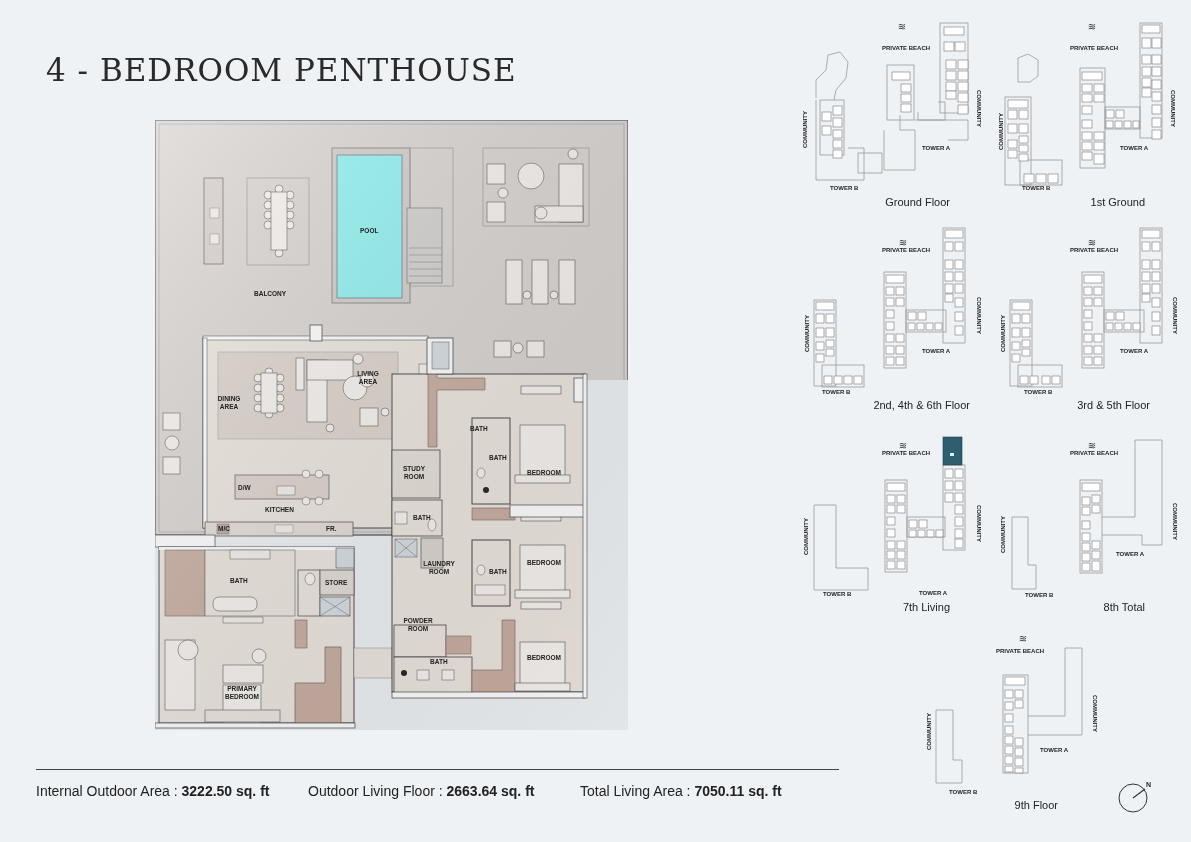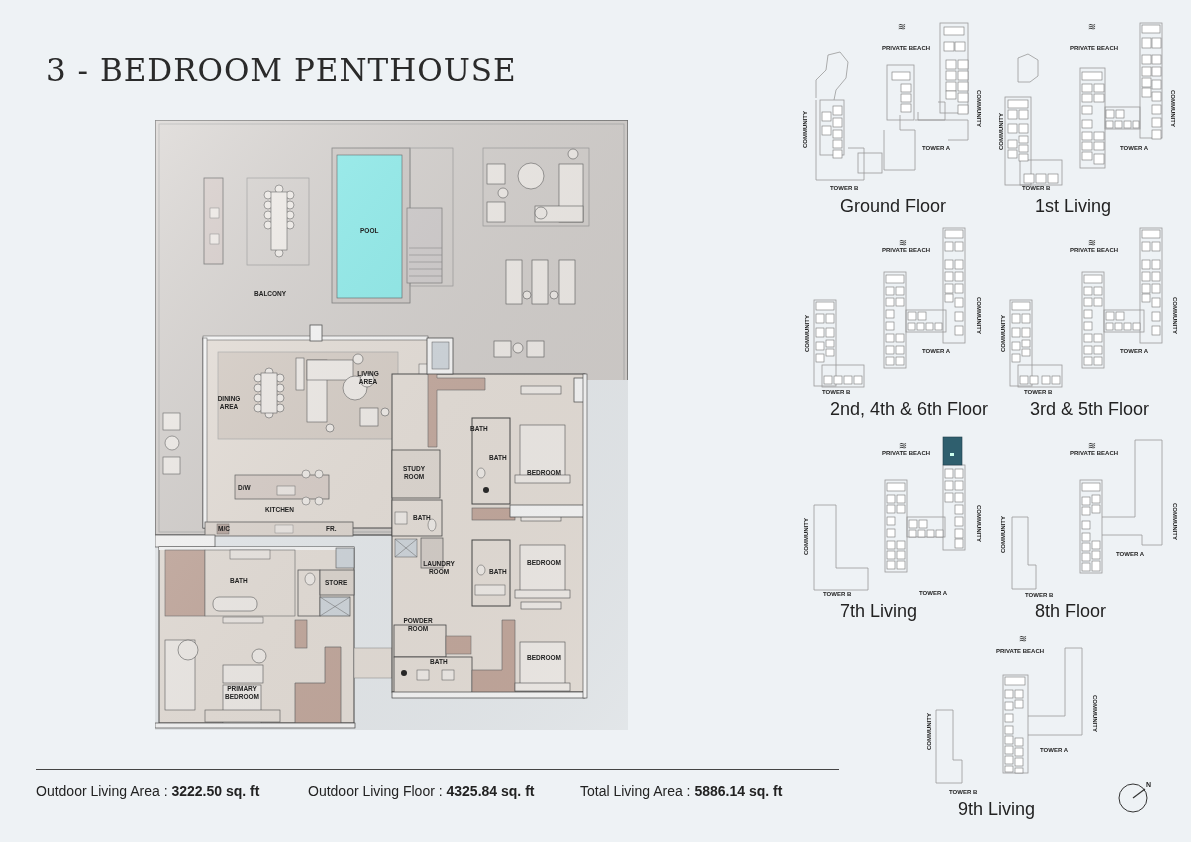--- a/index.html
+++ b/index.html
@@ -4,27 +4,27 @@
 <style>
   html,body{margin:0;padding:0;}
   body{width:1191px;height:842px;background:#eef2f5;position:relative;overflow:hidden;font-family:"Liberation Sans",sans-serif;color:#222;}
   .abs{position:absolute;}
   .title{left:46px;top:52px;font-family:"DejaVu Serif",serif;font-size:31px;letter-spacing:1px;color:#2a2a2a;white-space:nowrap;}
   .plan{left:155px;top:120px;width:473px;height:610px;}
   .lbl{position:absolute;font-size:6.5px;font-weight:bold;color:#222;text-align:center;line-height:8px;white-space:nowrap;}
   .footer-line{left:36px;top:769px;width:803px;height:1px;background:#444;}
   .footer{top:783px;font-size:14px;color:#222;white-space:nowrap;}
   .footer b{font-weight:bold;text-align:center;}
-  .kp-label{font-size:18px;color:#222;white-space:nowrap;text-align:left;}
+  .kp-label{font-size:11px;color:#222;white-space:nowrap;text-align:right;}
   .kp{position:absolute;}
 </style>
 </head>
 <body>
 
-<div class="abs title">3 - BEDROOM PENTHOUSE</div>
+<div class="abs title">4 - BEDROOM PENTHOUSE</div>
 
 <div class="abs plan">
   <svg width="473" height="610" viewBox="0 0 473 610" xmlns="http://www.w3.org/2000/svg">
     <defs>
       <linearGradient id="shadeG" x1="0" y1="0" x2="1" y2="1">
         <stop offset="0" stop-color="#ffffff" stop-opacity="0.25"></stop>
         <stop offset="1" stop-color="#000000" stop-opacity="0.05"></stop>
       </linearGradient>
     </defs>
 
@@ -245,30 +245,30 @@
   <div class="lbl" style="left:334px;top:448px;">BATH</div>
   <div class="lbl" style="left:372px;top:439px;">BEDROOM</div>
   <div class="lbl" style="left:372px;top:534px;">BEDROOM</div>
   <div class="lbl" style="left:75px;top:457px;">BATH</div>
   <div class="lbl" style="left:170px;top:459px;">STORE</div>
   <div class="lbl" style="left:66px;top:565px;width:42px;white-space:normal;">PRIMARY BEDROOM</div>
 </div>
 
 <div class="abs footer-line"></div>
 <div class="abs footer" style="left:36px;">
-  <span>Outdoor Living Area :</span>
+  <span>Internal Outdoor Area :</span>
   <b>3222.50 sq. ft</b>
 </div>
 <div class="abs footer" style="left:308px;">
   <span>Outdoor Living Floor :</span>
-  <b>4325.84 sq. ft</b>
+  <b>2663.64 sq. ft</b>
 </div>
 <div class="abs footer" style="left:580px;">
   <span>Total Living Area :</span>
-  <b>5886.14 sq. ft</b>
+  <b>7050.11 sq. ft</b>
 </div>
 
 <div class="kp" style="left:800px;top:20px;width:190px;height:200px;">
   <svg width="190" height="175" viewBox="0 0 190 175">
     <g fill="none" stroke="#999" stroke-width="0.8">
       <path d="M16 78 L16 60 L26 50 L28 35 L40 32 L48 42 L46 58 L36 70 L34 80"></path>
       <rect x="20" y="80" width="24" height="55"></rect>
       <path d="M16 80 L16 160 L64 160 L64 128 L48 128"></path>
       <rect x="58" y="133" width="24" height="20"></rect>
       <rect x="87" y="45" width="27" height="55"></rect>
@@ -371,21 +371,21 @@
         <rect x="162" y="98" width="9" height="9"></rect>
         <rect x="162" y="110" width="9" height="9"></rect>
     </g>
     <text x="102" y="10" font-size="10" fill="#333" text-anchor="middle">≋</text>
   </svg>
   <div class="abs" style="left:80px;top:25px;font-size:6px;font-weight:bold;">PRIVATE BEACH</div>
   <div class="abs" style="left:8px;top:130px;font-size:6px;font-weight:bold;transform:rotate(-90deg);transform-origin:left top;">COMMUNITY</div>
   <div class="abs" style="left:186px;top:70px;font-size:6px;font-weight:bold;transform:rotate(90deg);transform-origin:left top;">COMMUNITY</div>
   <div class="abs" style="left:130px;top:125px;font-size:6px;font-weight:bold;">TOWER A</div>
   <div class="abs" style="left:32px;top:165px;font-size:6px;font-weight:bold;">TOWER B</div>
-  <div class="abs kp-label" style="left:45px;top:176px;width:110px;"><span>1st Living</span></div>
+  <div class="abs kp-label" style="left:45px;top:176px;width:110px;"><span>1st Ground</span></div>
 </div>
 
 <div class="kp" style="left:800px;top:222px;width:190px;height:200px;">
   <svg width="190" height="175" viewBox="0 0 190 175">
     <g fill="none" stroke="#999" stroke-width="0.8">
       <rect x="14" y="78" width="22" height="86"></rect>
         <rect x="22" y="143" width="42" height="22"></rect>
       <rect x="84" y="50" width="22" height="96"></rect>
         <rect x="106" y="88" width="40" height="22"></rect>
       <rect x="143" y="6" width="22" height="115"></rect>
@@ -586,21 +586,21 @@
         <rect x="102" y="126" width="8" height="8"></rect>
         <rect x="102" y="136" width="8" height="10"></rect>
     </g>
     <text x="102" y="24" font-size="10" fill="#333" text-anchor="middle">≋</text>
   </svg>
   <div class="abs" style="left:80px;top:25px;font-size:6px;font-weight:bold;">PRIVATE BEACH</div>
   <div class="abs" style="left:10px;top:128px;font-size:6px;font-weight:bold;transform:rotate(-90deg);transform-origin:left top;">COMMUNITY</div>
   <div class="abs" style="left:188px;top:78px;font-size:6px;font-weight:bold;transform:rotate(90deg);transform-origin:left top;">COMMUNITY</div>
   <div class="abs" style="left:126px;top:126px;font-size:6px;font-weight:bold;">TOWER A</div>
   <div class="abs" style="left:35px;top:167px;font-size:6px;font-weight:bold;">TOWER B</div>
-  <div class="abs kp-label" style="left:45px;top:176px;width:110px;">8th Floor</div>
+  <div class="abs kp-label" style="left:45px;top:176px;width:110px;">8th Total</div>
 </div>
 
 <div class="kp" style="left:920px;top:630px;width:180px;height:200px;">
   <svg width="180" height="175" viewBox="0 0 180 175">
     <g fill="none" stroke="#999" stroke-width="0.8">
       <path d="M16 80 L33 80 L33 130 L42 130 L42 153 L16 153 Z"></path>
       <rect x="83" y="45" width="25" height="98"></rect>
       <path d="M108 86 L145 86 L145 18 L162 18 L162 105 L108 105"></path>
     </g>
     <g fill="#fff" stroke="#777" stroke-width="0.6">
@@ -620,21 +620,21 @@
         <rect x="95" y="128" width="8" height="8"></rect>
         <rect x="95" y="138" width="8" height="5"></rect>
     </g>
     <text x="103" y="12" font-size="10" fill="#333" text-anchor="middle">≋</text>
   </svg>
   <div class="abs" style="left:76px;top:18px;font-size:6px;font-weight:bold;">PRIVATE BEACH</div>
   <div class="abs" style="left:6px;top:120px;font-size:6px;font-weight:bold;transform:rotate(-90deg);transform-origin:left top;">COMMUNITY</div>
   <div class="abs" style="left:178px;top:65px;font-size:6px;font-weight:bold;transform:rotate(90deg);transform-origin:left top;">COMMUNITY</div>
   <div class="abs" style="left:120px;top:117px;font-size:6px;font-weight:bold;">TOWER A</div>
   <div class="abs" style="left:29px;top:159px;font-size:6px;font-weight:bold;">TOWER B</div>
-  <div class="abs kp-label" style="left:38px;top:169px;width:100px;">9th Living</div>
+  <div class="abs kp-label" style="left:38px;top:169px;width:100px;">9th Floor</div>
 </div>
 
 <div class="abs" style="left:1117px;top:780px;width:40px;height:34px;">
   <svg width="40" height="34" viewBox="0 0 40 34">
     <circle cx="16" cy="18" r="14" fill="none" stroke="#333" stroke-width="1"></circle>
     <line x1="16" y1="18" x2="28" y2="9" stroke="#333" stroke-width="1.2"></line>
   </svg>
   <div class="abs" style="left:29px;top:1px;font-size:7px;font-weight:bold;">N</div>
 </div>
 

